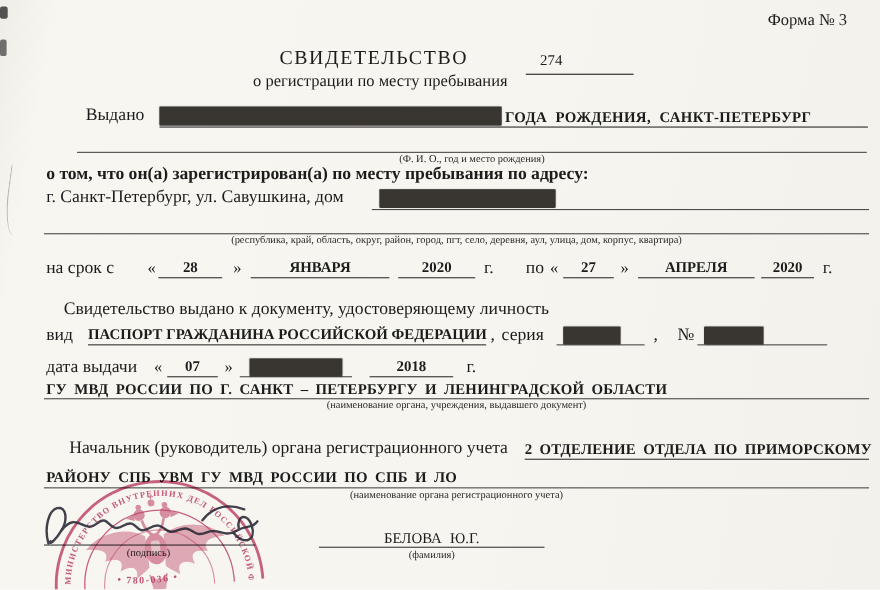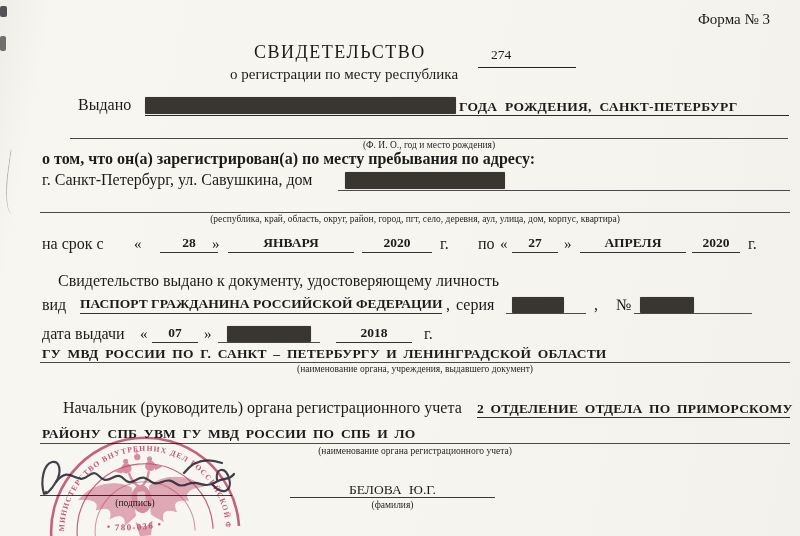--- a/index.html
+++ b/index.html
@@ -28,42 +28,42 @@
 
 <div class="page">
 
   <div class="abs artifact" style="left:0;top:6;width:7px;height:11px;top:6px;opacity:.8;"></div>
   <div class="abs artifact" style="left:0;top:36px;width:6px;height:15px;opacity:.65;"></div>
   <div class="abs" style="left:6px;top:150px;width:14px;height:64px;border-left:1px solid rgba(120,115,105,.5);border-radius:0 0 0 70%;transform:rotate(8deg);"></div>
 
   <div class="abs t15" style="right:30px;top:11px;">Форма № 3</div>
   <div class="abs title" style="left:254px;top:42px;">СВИДЕТЕЛЬСТВО</div>
   <div class="abs" style="left:478px;top:47px;width:98px;height:21px;border-bottom:1.3px solid #222;font-size:13.5px;padding-left:13px;box-sizing:border-box;">274</div>
-  <div class="abs t15" style="left:230px;top:66px;width:210px;text-align:center;">о регистрации по месту республика</div>
+  <div class="abs t15" style="left:230px;top:66px;width:210px;text-align:center;">о регистрации по месту пребывания</div>
 
   <div class="abs rule2" style="left:145px;top:96px;width:644px;height:19px;"></div>
   <div class="abs t16" style="left:78px;top:96px;text-align:center;">Выдано</div>
   <div class="abs bar" style="left:145px;top:97px;width:311px;height:17px;"></div>
   <div class="abs caps" style="left:459px;top:99px;letter-spacing:.3px;word-spacing:4px;">ГОДА РОЖДЕНИЯ, САНКТ-ПЕТЕРБУРГ</div>
 
   <div class="abs rule" style="left:70px;top:120px;width:718px;height:18px;"></div>
   <div class="abs cap" style="left:70px;top:140px;width:718px;">(Ф. И. О., год и место рождения)</div>
 
   <div class="abs t16" style="left:42px;top:150px;font-weight:bold;">о том, что он(а) зарегистрирован(а) по месту пребывания по адресу:</div>
 
   <div class="abs rule" style="left:338px;top:172px;width:452px;height:18px;"></div>
   <div class="abs t16" style="left:42px;top:171px;">г. Санкт-Петербург, ул. Савушкина, дом</div>
   <div class="abs bar" style="left:345px;top:172px;width:160px;height:17px;"></div>
 
   <div class="abs rule" style="left:40px;top:194px;width:750px;height:18px;"></div>
   <div class="abs cap" style="left:40px;top:214px;width:750px;">(республика, край, область, округ, район, город, пгт, село, деревня, аул, улица, дом, корпус, квартира)</div>
 
   <div class="abs t16" style="left:42px;top:235px;">на срок с</div>
   <div class="abs q" style="left:134px;top:236px;">«</div>
-  <div class="abs cell" style="left:160px;top:235px;width:58px;height:17px;">28</div>
+  <div class="abs cell" style="left:144px;top:235px;width:58px;height:17px;">28</div>
   <div class="abs q" style="left:212px;top:236px;">»</div>
   <div class="abs cell" style="left:228px;top:235px;width:126px;height:17px;">ЯНВАРЯ</div>
   <div class="abs cell" style="left:362px;top:235px;width:70px;height:17px;">2020</div>
   <div class="abs t16" style="left:440px;top:235px;">г.</div>
   <div class="abs t16" style="left:478px;top:235px;">по</div>
   <div class="abs q" style="left:500px;top:236px;">«</div>
   <div class="abs cell" style="left:512px;top:235px;width:46px;height:17px;">27</div>
   <div class="abs q" style="left:564px;top:236px;">»</div>
   <div class="abs cell" style="left:580px;top:235px;width:106px;height:17px;">АПРЕЛЯ</div>
   <div class="abs cell" style="left:692px;top:235px;width:48px;height:17px;">2020</div>

